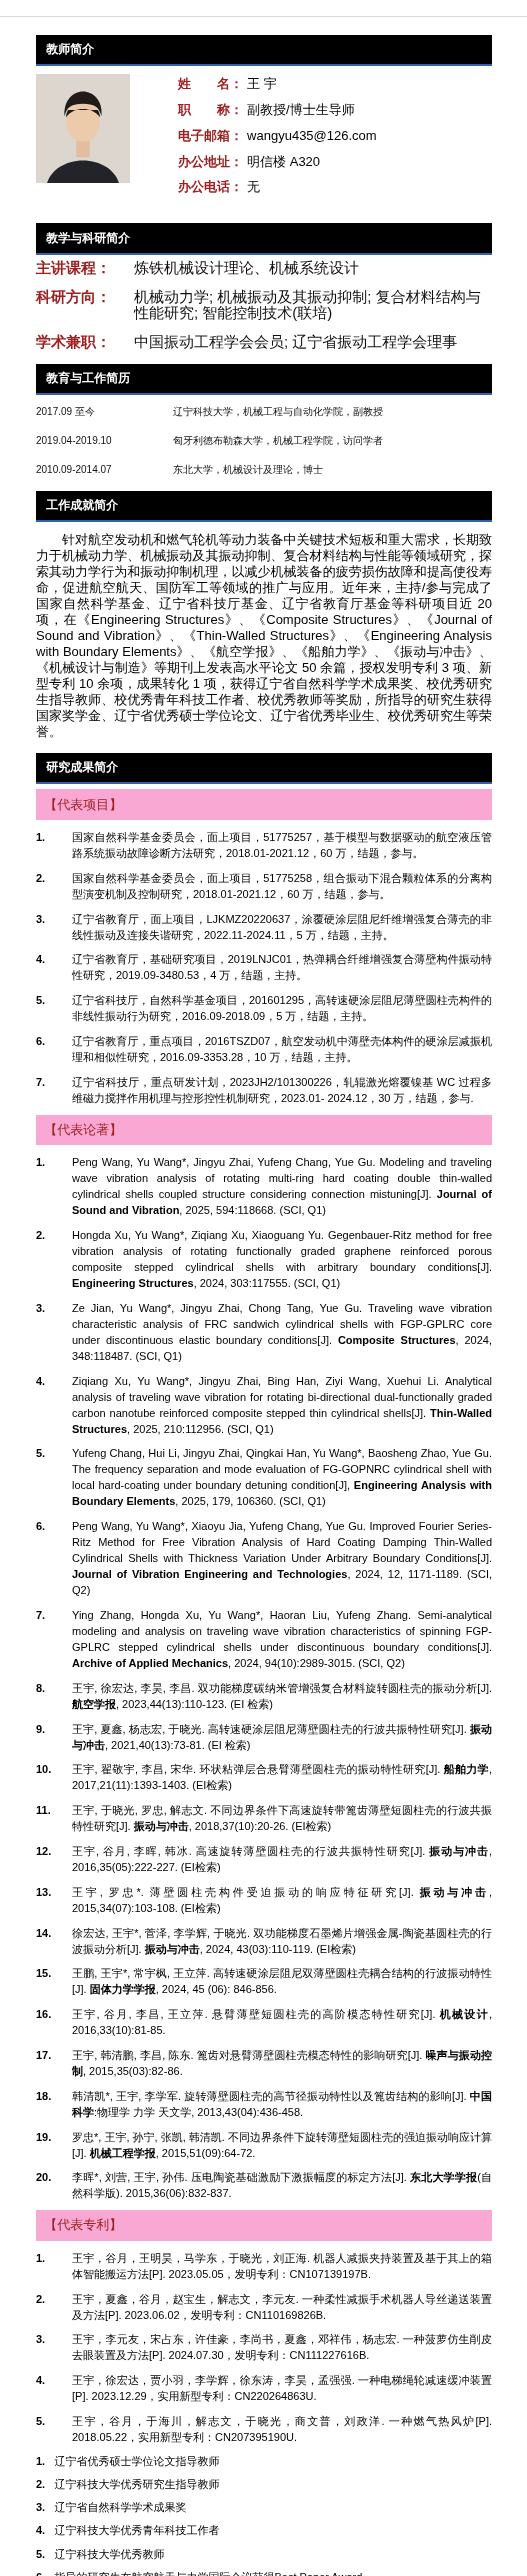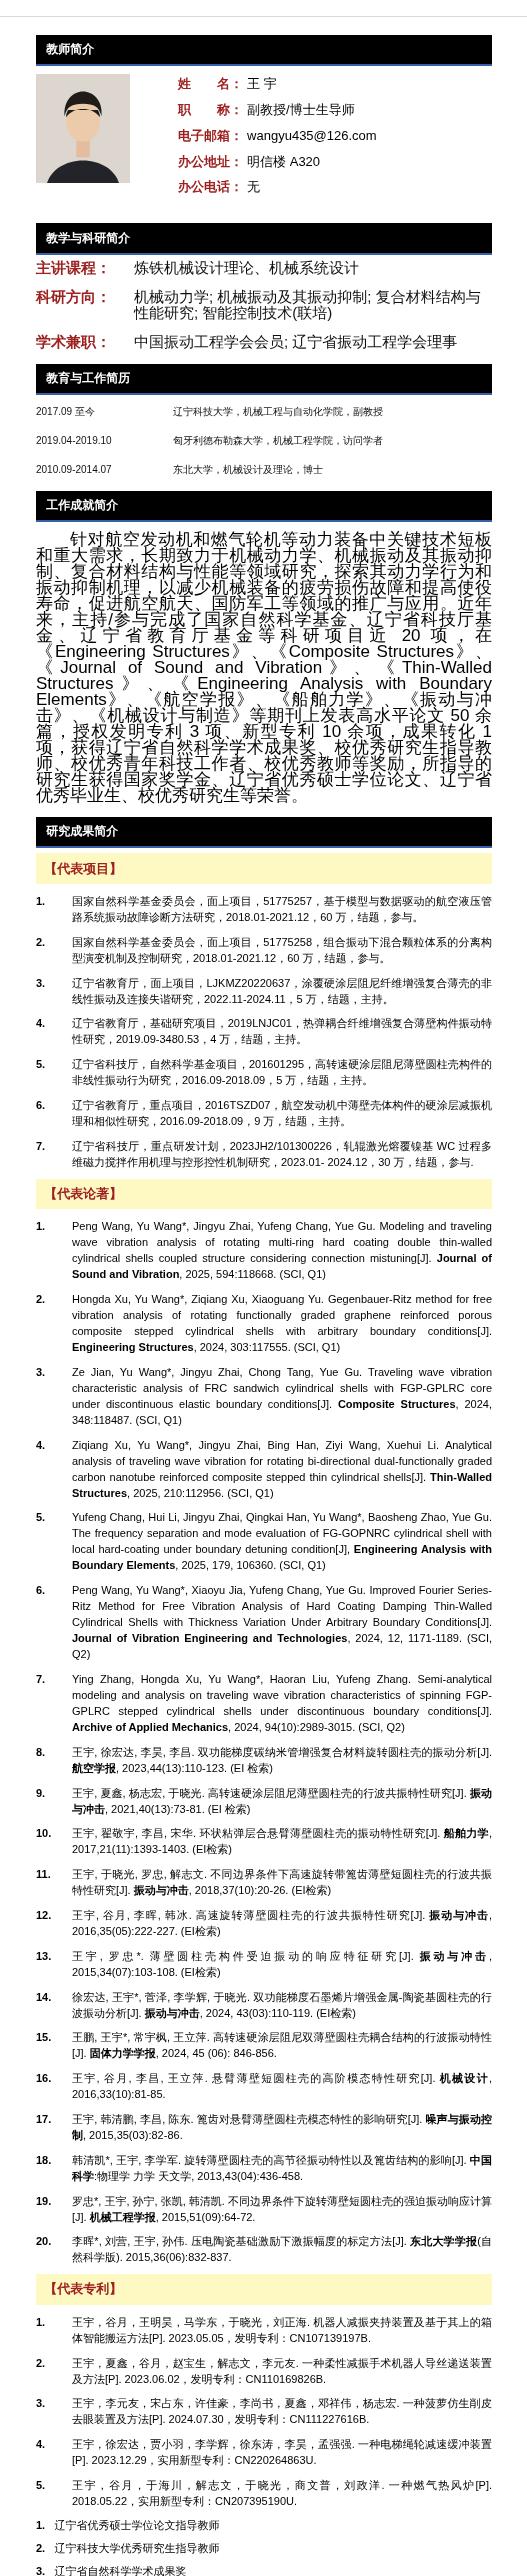--- a/index.html
+++ b/index.html
@@ -17,23 +17,23 @@
   .flabel{color:#9e2121;font-weight:bold;white-space:pre}
   .fvalue{color:#000;margin-left:4.1px}
   
   .trow{display:flex;font-size:15px;line-height:16.5px;margin:5.2px 0 12.4px}
   .tlabel{width:98px;flex:none;color:#9e2121;font-weight:bold}
   .tvalue{flex:1}
   .erow{display:flex;font-size:10px;line-height:15.5px;margin:9.3px 0 13.4px}
   .eperiod{width:137px;flex:none}
   .edetail{flex:1}
   
-  .para{font-size:17px;line-height:16px;text-align:justify;text-indent:2em;margin:9.3px 0 11.3px;color:#000}
-  
-  .band{background:#fef9c3;color:#9e2121;font-size:13px;font-weight:bold;
+  .para{font-size:13px;line-height:16px;text-align:justify;text-indent:2em;margin:9.3px 0 11.3px;color:#000}
+  
+  .band{background:#f9a8d4;color:#9e2121;font-size:13px;font-weight:normal;
         padding:6.2px 8.2px;margin:5.2px 0 9.3px}
   
   .item{display:flex;margin-bottom:8.8px;font-size:11px;line-height:16px;color:#000}
   .inum{width:36px;flex:none;font-weight:bold}
   .itext{flex:1;text-align:justify}
   .itext b{font-weight:bold}
   .award{display:flex;margin-bottom:8.2px;font-size:11px;line-height:15px;color:#000}
   .anum{width:18.5px;flex:none;font-weight:bold}
 </style>
 </head>
@@ -134,21 +134,21 @@
       <div class="item">
         <span class="inum">4.</span>
         <span class="itext">辽宁省教育厅，基础研究项目，2019LNJC01，热弹耦合纤维增强复合薄壁构件振动特性研究，2019.09-3480.53，4 万，结题，主持。</span>
       </div>
       <div class="item">
         <span class="inum">5.</span>
         <span class="itext">辽宁省科技厅，自然科学基金项目，201601295，高转速硬涂层阻尼薄壁圆柱壳构件的非线性振动行为研究，2016.09-2018.09，5 万，结题，主持。</span>
       </div>
       <div class="item">
         <span class="inum">6.</span>
-        <span class="itext">辽宁省教育厅，重点项目，2016TSZD07，航空发动机中薄壁壳体构件的硬涂层减振机理和相似性研究，2016.09-2018.09，9 万，结题，主持。</span>
+        <span class="itext">辽宁省教育厅，重点项目，2016TSZD07，航空发动机中薄壁壳体构件的硬涂层减振机理和相似性研究，2016.09-3353.28，10 万，结题，主持。</span>
       </div>
       <div class="item">
         <span class="inum">7.</span>
         <span class="itext">辽宁省科技厅，重点研发计划，2023JH2/101300226，轧辊激光熔覆镍基 WC 过程多维磁力搅拌作用机理与控形控性机制研究，2023.01- 2024.12，30 万，结题，参与.</span>
       </div>
     </div>
 
   <div class="band">【代表论著】</div>
   <div id="publications-list">
       <div class="item">

